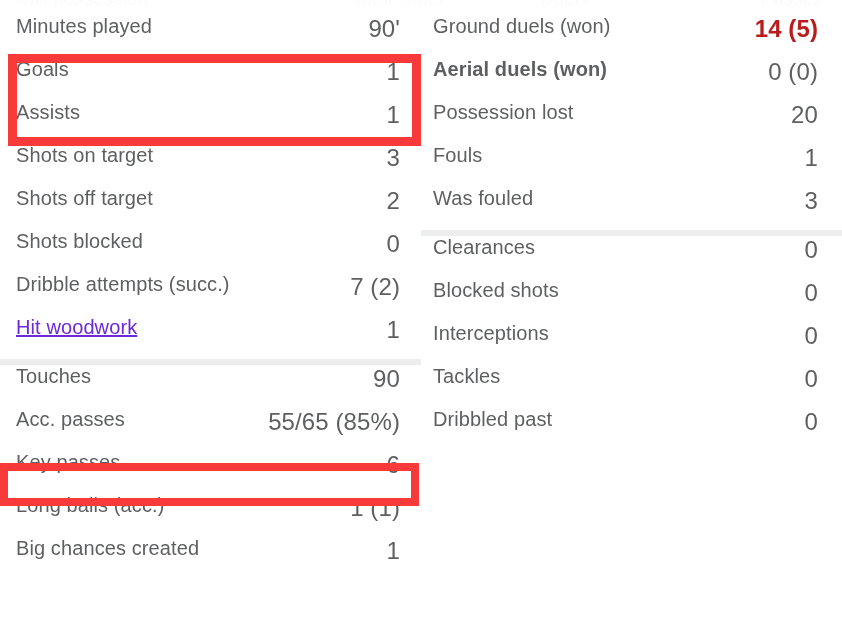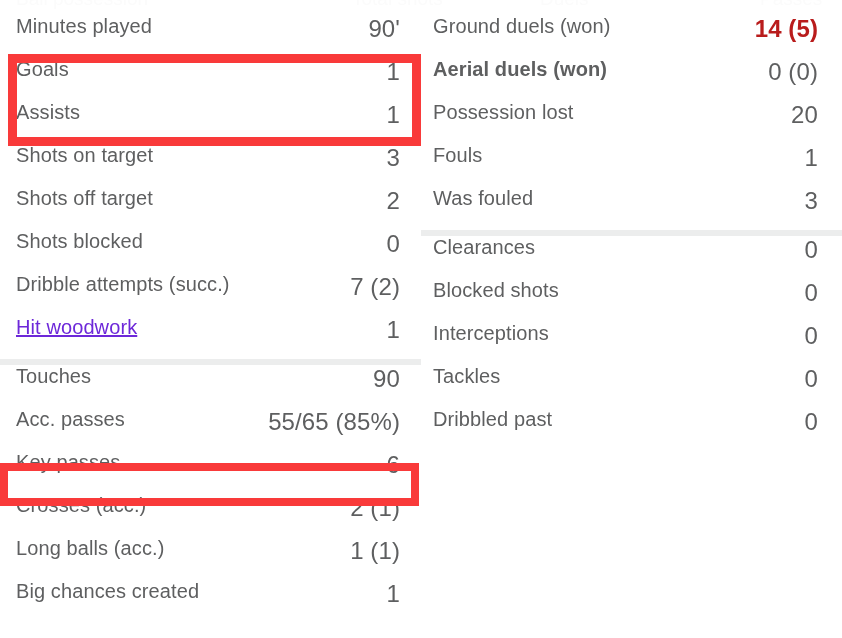--- a/index.html
+++ b/index.html
@@ -171,24 +171,20 @@
         </div>
         <div class="stat-row">
           <span class="stat-label" style="color: rgb(94, 95, 96);">Acc. passes</span>
           <span class="stat-value" style="color: rgb(94, 95, 96);">55/65 (85%)</span>
         </div>
         <div class="stat-row">
           <span class="stat-label" style="color: rgb(94, 95, 96);">Key passes</span>
           <span class="stat-value" style="color: rgb(94, 95, 96);">6</span>
         </div>
         <div class="stat-row">
-          <span class="stat-label" style="color: rgb(94, 95, 96);">Crosses (acc.)</span>
-          <span class="stat-value" style="color: rgb(94, 95, 96);">2 (1)</span>
-        </div>
-        <div class="stat-row">
           <span class="stat-label" style="color: rgb(94, 95, 96);">Long balls (acc.)</span>
           <span class="stat-value" style="color: rgb(94, 95, 96);">1 (1)</span>
         </div>
         <div class="stat-row">
           <span class="stat-label" style="color: rgb(94, 95, 96);">Big chances created</span>
           <span class="stat-value" style="color: rgb(94, 95, 96);">1</span>
         </div>
       </div>
     </div>
 

